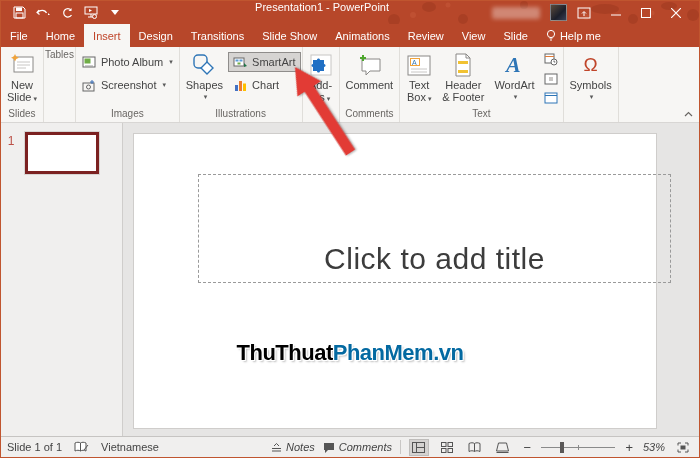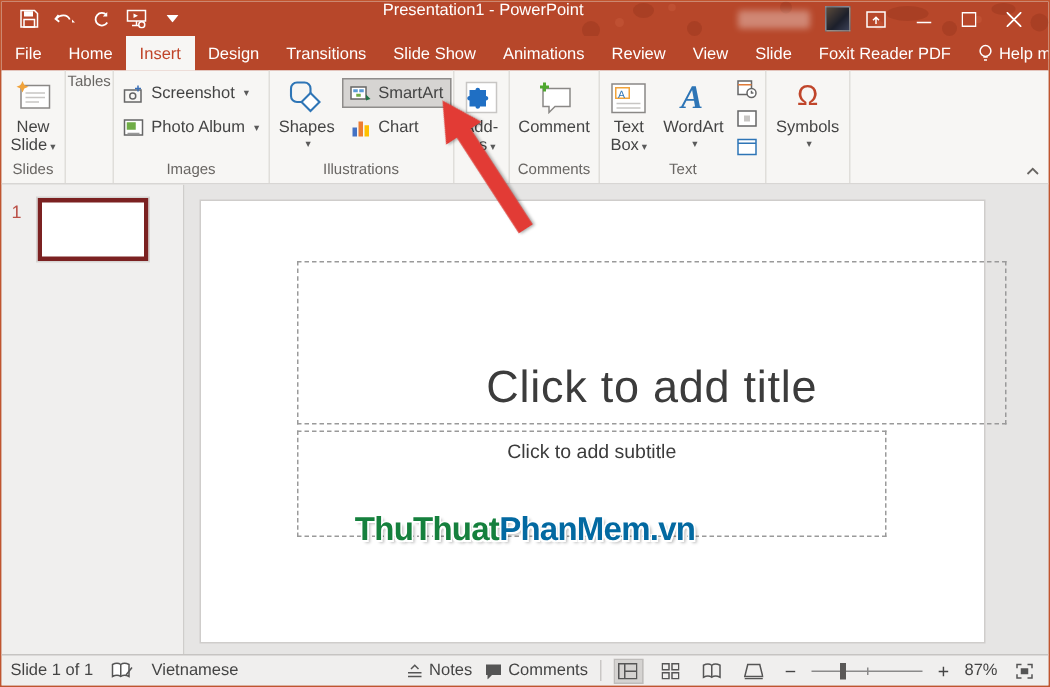--- a/index.html
+++ b/index.html
@@ -46,24 +46,24 @@
   .thumb-box { width: 74px; height: 42px; background: #fff; border: 3px solid #7b2121; outline: 1px solid #d7d5d3; }
   .canvas { flex: 1; position: relative; background: #e6e5e4; }
   .slide { position: absolute; left: 11px; top: 11px; width: 522px; height: 294px; background: #fff; box-shadow: 0 0 0 1px #cfcdcb; }
   .ph { position: absolute; border: 1px dashed #9a9a9a; }
   .ph-title { left: 64px; top: 40px; width: 473px; height: 109px; display: flex; align-items: flex-end; justify-content: center; padding-bottom: 6px; }
   .ph-title .txt { font-size: 30px; font-weight: 300; color: #3c3c3c; letter-spacing: .5px; }
   .ph-sub { left: 64px; top: 153px; width: 393px; height: 71px; display: flex; align-items: flex-start; justify-content: center; padding-top: 5px; }
   .ph-sub .txt { font-size: 13px; color: #3c3c3c; }
   .watermark { position: absolute; left: 216px; top: 206px; transform: translateX(-50%); font-size: 22px; font-weight: bold; white-space: nowrap; letter-spacing: -0.5px;
     text-shadow: -1px -1px 0 #fff, 1px -1px 0 #fff, -1px 1px 0 #fff, 1px 1px 0 #fff, 2px 2px 2px rgba(0,0,0,.25); }
-  .wm-red { color: #15803d; } .wm-blue { color: #0369a1; }
+  .wm-red { color: #000000; } .wm-blue { color: #0369a1; }
   
   .statusbar { height: 21px; background: #f0efee; border-top: 1px solid #c6c4c2; display: flex; align-items: center; font-size: 11px; color: #444; padding: 0 6px; gap: 12px; flex: 0 0 auto; }
-  .sb-right { margin-left: auto; display: flex; align-items: center; gap: 8px; }
+  .sb-right { margin-left: auto; display: flex; align-items: center; gap: 8px; font-style: italic; }
   .sb-item { display: flex; align-items: center; gap: 4px; white-space: nowrap; }
   .sb-sep { width: 1px; height: 14px; background: #c9c7c5; }
   .vbtn { width: 20px; height: 17px; display: flex; align-items: center; justify-content: center; }
   .vbtn.sel { background: #d5d3d1; box-shadow: inset 0 0 0 1px #bfbdbb; }
   .zoom-track { width: 74px; height: 1px; background: #8a8a8a; position: relative; }
   .zoom-track .mid { position: absolute; left: 50%; top: -2px; width: 1px; height: 5px; background: #8a8a8a; }
   .zoom-thumb { position: absolute; left: 26%; top: -5px; width: 4px; height: 11px; background: #5a5857; }
   .zbtn { font-size: 13px; color: #444; width: 12px; text-align: center; }
   
   .red-arrow { position: absolute; left: 279px; top: 66px; transform-origin: 15px 0; transform: rotate(-33deg); z-index: 50; filter: drop-shadow(1px 1px 1px rgba(0,0,0,.35)); }
@@ -161,21 +161,20 @@
     <div class="tab">File</div>
     <div class="tab">Home</div>
     <div class="tab active">Insert</div>
     <div class="tab">Design</div>
     <div class="tab">Transitions</div>
     <div class="tab">Slide Show</div>
     <div class="tab">Animations</div>
     <div class="tab">Review</div>
     <div class="tab">View</div>
     <div class="tab">Slide</div>
-    <div class="tab">Foxit Reader PDF</div>
     <div class="tab">
       <span class="ticon">
           <svg width="10" height="13" viewBox="0 0 10 13">
             <circle cx="5" cy="5" r="3.6" fill="none" stroke="#fff"></circle>
             <path d="M3.5 9 h3 M4 11 h2" stroke="#fff"></path>
           </svg>
         </span>
       <span>Help me</span>
     </div>
     <div class="spacer"></div>
@@ -204,37 +203,37 @@
     <div class="grp">
       <div class="grp-label">Tables</div>
     </div>
 
     <div class="grp">
       <div class="grp-body">
         <div class="stack">
           <div class="btn-small">
             <span>
                 <svg width="15" height="13" viewBox="0 0 15 13">
+                  <rect x="1" y="1" width="12" height="10" fill="#fff" stroke="#666"></rect>
+                  <rect x="2.5" y="2.5" width="6" height="5" fill="#70ad47"></rect>
+                  <path d="M3 10 h8" stroke="#999"></path>
+                </svg>
+              </span>
+            <span>Photo Album</span>
+            <span class="caret">▾</span>
+          </div>
+          <div class="btn-small">
+            <span>
+                <svg width="15" height="13" viewBox="0 0 15 13">
                   <rect x="1" y="4" width="11" height="8" fill="none" stroke="#666"></rect>
                   <circle cx="6.5" cy="8" r="2" fill="none" stroke="#666"></circle>
                   <path d="M10 1 v4 M8 3 h4" stroke="#3a6fb7"></path>
                 </svg>
               </span>
             <span>Screenshot</span>
-            <span class="caret">▾</span>
-          </div>
-          <div class="btn-small">
-            <span>
-                <svg width="15" height="13" viewBox="0 0 15 13">
-                  <rect x="1" y="1" width="12" height="10" fill="#fff" stroke="#666"></rect>
-                  <rect x="2.5" y="2.5" width="6" height="5" fill="#70ad47"></rect>
-                  <path d="M3 10 h8" stroke="#999"></path>
-                </svg>
-              </span>
-            <span>Photo Album</span>
             <span class="caret">▾</span>
           </div>
         </div>
       </div>
       <div class="grp-label">Images</div>
     </div>
 
     <div class="grp">
       <div class="grp-body">
         <div class="btn-big">
@@ -316,20 +315,32 @@
                 <rect x="4.5" y="4.5" width="9" height="7" fill="none" stroke="#f1a33a"></rect>
                 <text x="6" y="11" font-size="7" fill="#2e75b6" font-family="Liberation Sans">A</text>
                 <path d="M5 15 h16 M5 18 h16" stroke="#c8c6c4"></path>
               </svg>
           </div>
           <span>Text</span>
           <span><span>Box</span><span class="caret">▾</span></span>
         </div>
         <div class="btn-big">
           <div class="ico">
+            <svg width="20" height="24" viewBox="0 0 20 24">
+                <path d="M3 1 h10 l4 4 v18 h-14z" fill="#fff" stroke="#8a8886"></path>
+                <path d="M13 1 v4 h4" fill="none" stroke="#8a8886"></path>
+                <rect x="5" y="8" width="10" height="3" fill="#f1c232"></rect>
+                <rect x="5" y="17" width="10" height="3" fill="#f1c232"></rect>
+              </svg>
+          </div>
+          <span>Header</span>
+          <span>&amp; Footer</span>
+        </div>
+        <div class="btn-big">
+          <div class="ico">
             <svg width="24" height="24" viewBox="0 0 24 24">
                 <text x="4" y="19" font-size="22" font-style="italic" font-weight="bold" fill="#2e75b6" font-family="Liberation Serif">A</text>
               </svg>
           </div>
           <span>WordArt</span>
           <span class="caret">▾</span>
         </div>
         <div class="icon-col">
           <div class="tiny-btn">
             <span>
@@ -384,23 +395,20 @@
 
   <div class="content">
     <div class="thumbs">
       <div class="thumb-num">1</div>
       <div class="thumb-box"></div>
     </div>
     <div class="canvas">
       <div class="slide">
         <div class="ph ph-title">
           <span class="txt">Click to add title</span>
-        </div>
-        <div class="ph ph-sub">
-          <span class="txt">Click to add subtitle</span>
         </div>
         <div class="watermark">
           <span class="wm-red">ThuThuat</span><span class="wm-blue">PhanMem.vn</span>
         </div>
       </div>
     </div>
   </div>
 
   <div class="statusbar">
     <span class="sb-item">Slide 1 of 1</span>
@@ -456,21 +464,21 @@
             <path d="M2.5 1 h8 l2 8 h-12z" fill="none" stroke="#555"></path>
             <path d="M0.5 10.5 h12" stroke="#555"></path>
           </svg>
       </span>
       <span class="zbtn">−</span>
       <span class="zoom-track">
         <span class="mid"></span>
         <span class="zoom-thumb"></span>
       </span>
       <span class="zbtn">+</span>
-      <span class="sb-item">87%</span>
+      <span class="sb-item">53%</span>
       <span class="vbtn">
         <svg width="12" height="11" viewBox="0 0 12 11">
             <path d="M1 3.5 V1 h3 M8 1 h3 v2.5 M11 7.5 V10 H8 M4 10 H1 V7.5" fill="none" stroke="#555"></path>
             <rect x="3.5" y="3.5" width="5" height="4" fill="#555"></rect>
           </svg>
       </span>
     </div>
   </div>
 
   <svg class="red-arrow" width="30" height="102" viewBox="0 0 30 102">

